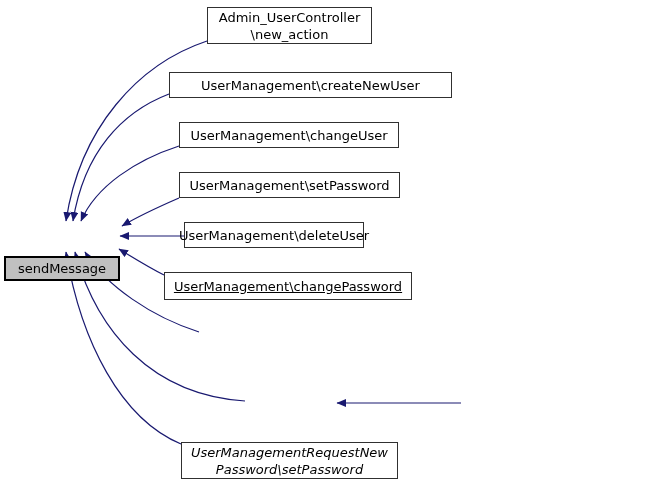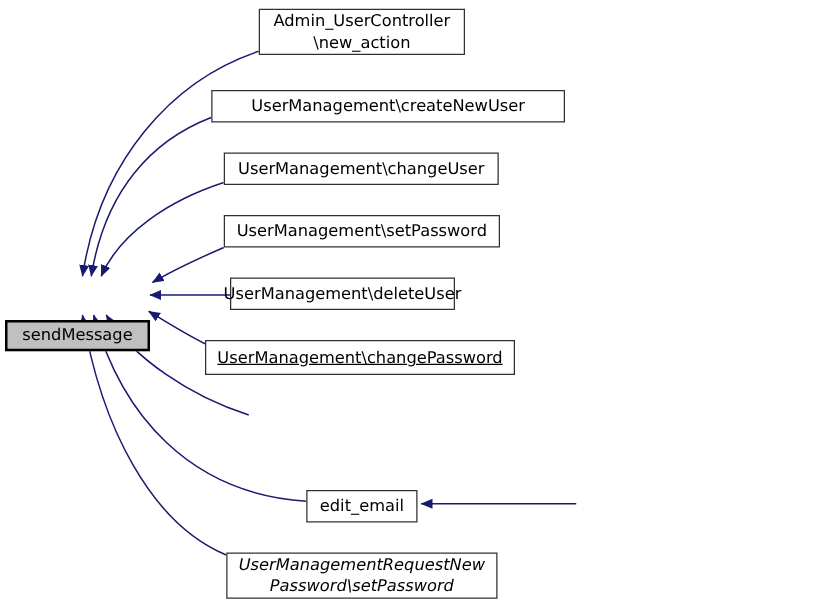--- a/index.html
+++ b/index.html
@@ -81,19 +81,18 @@
 
   <div class="node" style="left:179px; top:122px; width:220px; height:26px;">UserManagement\changeUser</div>
 
   <div class="node" style="left:179px; top:172px; width:221px; height:26px;">UserManagement\setPassword</div>
 
   <div class="node" style="left:184px; top:222px; width:180px; height:26px;">UserManagement\deleteUser</div>
 
   <div class="node" style="left:164px; top:272px; width:248px; height:28px;text-decoration:underline;">UserManagement\changePassword</div>
 
 
-  <div class="node" style="left:245px; top:392px; width:89px; height:26px;">edit_email</div>
 
   <div class="node" style="left:181px; top:442px; width:217px; height:37px;font-style:italic;">UserManagementRequestNew
 Password\setPassword</div>
 
 
 </div>
 
 </body></html>

